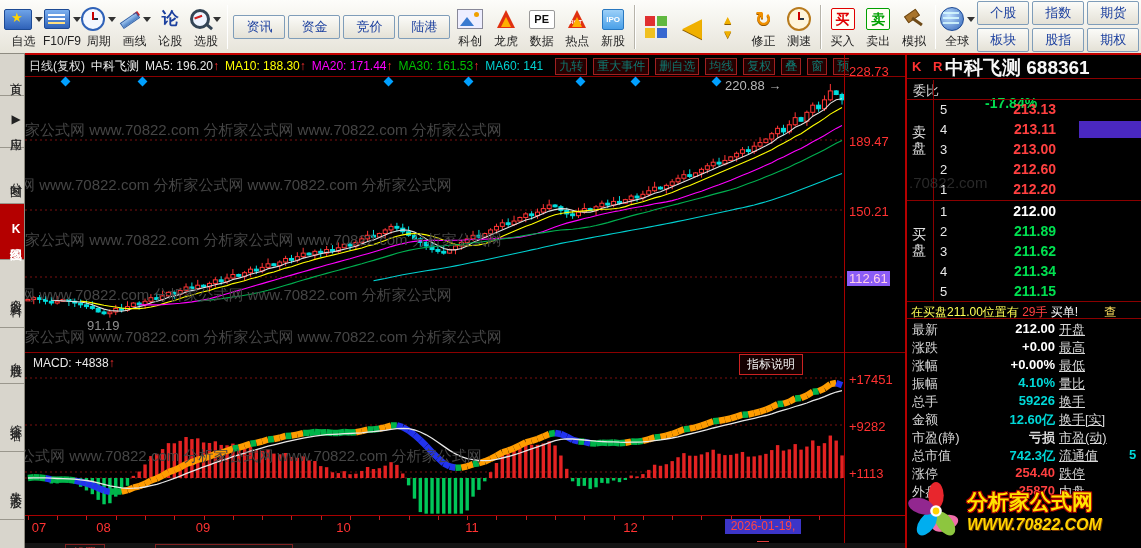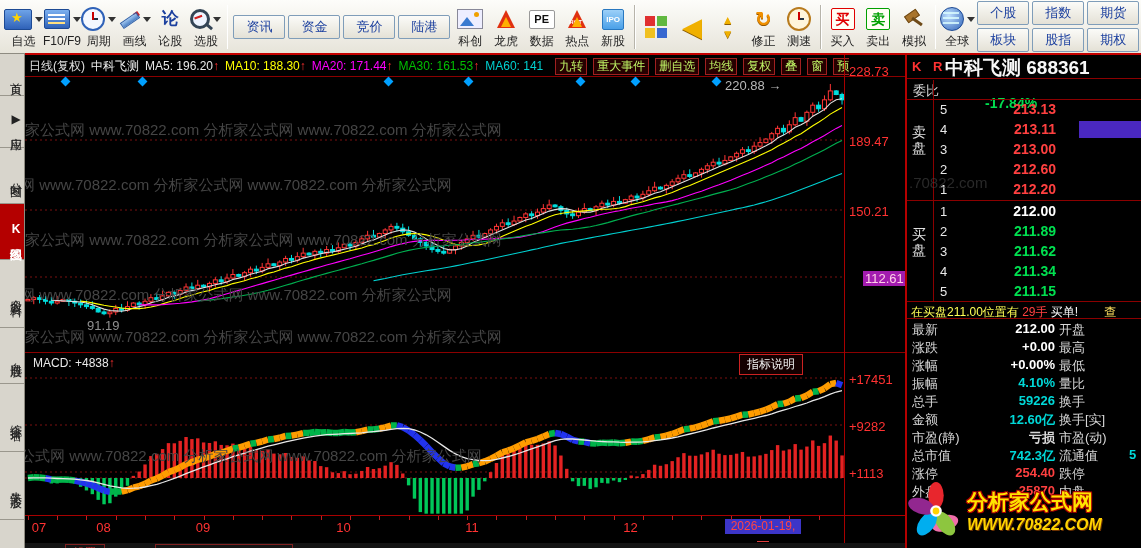--- a/index.html
+++ b/index.html
@@ -75,38 +75,38 @@
     width:100%;box-sizing:border-box;color:#222;text-align:center;padding:6px 0;cursor:pointer;
     border-bottom:1px solid #9a978d;font-size:12px;}
   .sb-item.active{background:#b40000;color:#fff;font-weight:bold;}
 
   
   #chartzone{position:absolute;left:25px;top:54px;width:880px;height:489px;background:#000;overflow:hidden;}
   #topline{position:absolute;left:25px;top:53px;width:1116px;height:2px;background:#c40000;z-index:40;}
   #chart-header{position:absolute;left:0;top:2px;width:820px;height:20px;display:flex;align-items:center;
      gap:6px;padding-left:4px;white-space:nowrap;overflow:hidden;z-index:5;}
   #chart-header .ht{font-size:12px;}
-  .chip{color:#bef264;background:#260000;border:1px solid #a02020;padding:0px 3px;font-size:12px;
+  .chip{color:#0f766e;background:#260000;border:1px solid #a02020;padding:0px 3px;font-size:12px;
      line-height:15px;cursor:pointer;}
   .hline{position:absolute;left:0;width:880px;height:1px;background:#8b0000;z-index:4;}
   #main-chart{position:absolute;left:0;top:22px;width:820px;height:276px;}
   #macd-panel{position:absolute;left:0;top:298px;width:820px;height:163px;}
   #macd-head{position:absolute;left:0;top:300px;width:820px;height:20px;z-index:6;}
   #macd-label{position:absolute;left:8px;top:2px;color:#e8e8e8;font-size:12px;}
   #macd-label b{color:#ff3030;font-weight:normal;}
   #indicator-btn{position:absolute;right:42px;top:0px;color:#f0f0f0;border:1px solid #cc2222;
      background:#140000;padding:1px 7px;font-size:12px;cursor:pointer;}
   #axis-row{position:absolute;left:0;top:461px;width:880px;height:28px;border-top:1px solid #a80000;}
   .axis-lbl{position:absolute;top:4px;color:#ff3232;font-size:13px;}
   .axis-tick{position:absolute;top:0;width:1px;height:4px;background:#c02020;}
   #datebox{position:absolute;left:700px;top:3px;width:76px;height:15px;background:#3c35c8;
      color:#ff4545;font-size:12px;text-align:center;line-height:15px;}
   #scale-col{position:absolute;right:0;top:0;width:60px;height:489px;border-left:1px solid #a80000;z-index:6;}
   .scale-lbl{position:absolute;left:4px;color:#ff3232;font-size:13px;}
-  .scale-lbl.hl{background:#a21caf;color:#ffd0e8;padding:0 2px;left:18px;}
+  .scale-lbl.hl{background:#8b5cf6;color:#ffd0e8;padding:0 2px;left:2px;}
   .wm{position:absolute;color:#454545;font-size:15px;white-space:nowrap;z-index:1;pointer-events:none;}
   .pricemark{position:absolute;color:#b8b8b8;font-size:13px;z-index:5;pointer-events:none;}
   .diamond{position:absolute;width:7px;height:7px;background:#00a0ff;transform:rotate(45deg);z-index:6;}
 
   
   #rightpanel{position:absolute;left:905px;top:54px;width:236px;height:494px;background:#000;
      border-left:2px solid #b40000;box-sizing:border-box;overflow:hidden;}
   .rp-line{position:absolute;left:0;width:236px;height:1px;background:#8b0000;}
   #rp-tabs{position:absolute;left:5px;top:5px;color:#ff3232;font-weight:bold;font-size:13px;letter-spacing:4px;}
   #rp-title{position:absolute;left:38px;top:1px;color:#f8f8f8;font-weight:bold;font-size:19px;}
@@ -118,21 +118,21 @@
   .ladder-row .n{position:absolute;left:6px;top:2px;color:#e8e8e8;font-size:13px;}
   .ladder-row .p{position:absolute;left:60px;top:1px;width:62px;text-align:right;font-weight:bold;font-size:14px;}
   .hlbar{position:absolute;left:145px;top:1px;width:91px;height:17px;background:#4a28c0;}
   #rp-status{position:absolute;left:4px;top:250px;width:232px;color:#ffff55;font-size:12px;white-space:nowrap;overflow:hidden;}
   #rp-status .lots{color:#ff4040;}
   #rp-status .post{color:#ffffff;}
   #rp-status .extra{margin-left:26px;color:#ffe060;}
   .stat-row{position:absolute;left:0;width:236px;height:18px;font-size:13px;}
   .stat-row .l{position:absolute;left:5px;color:#d8d8d8;}
   .stat-row .lv{position:absolute;left:60px;width:88px;text-align:right;font-weight:bold;}
-  .stat-row .r{position:absolute;left:152px;color:#d8d8d8;}
+  .stat-row .r{position:absolute;left:152px;color:#d8d8d8;text-decoration:underline;}
   .stat-row .rv{position:absolute;left:222px;font-weight:bold;}
 
   
   #logo{position:absolute;right:0px;bottom:0px;width:234px;height:74px;z-index:60;display:flex;align-items:center;}
   #logo .txt{margin-left:2px;}
   #logo .brand{color:#ffe400;font-size:21px;font-weight:900;white-space:nowrap;
      text-shadow:1px 1px 0 #b00000,-1px 1px 0 #b00000,1px -1px 0 #b00000,-1px -1px 0 #b00000;}
   #logo .url{color:#ffd400;font-size:16px;font-weight:bold;font-style:italic;white-space:nowrap;
      text-shadow:1px 1px 0 #6a3000;}
 

